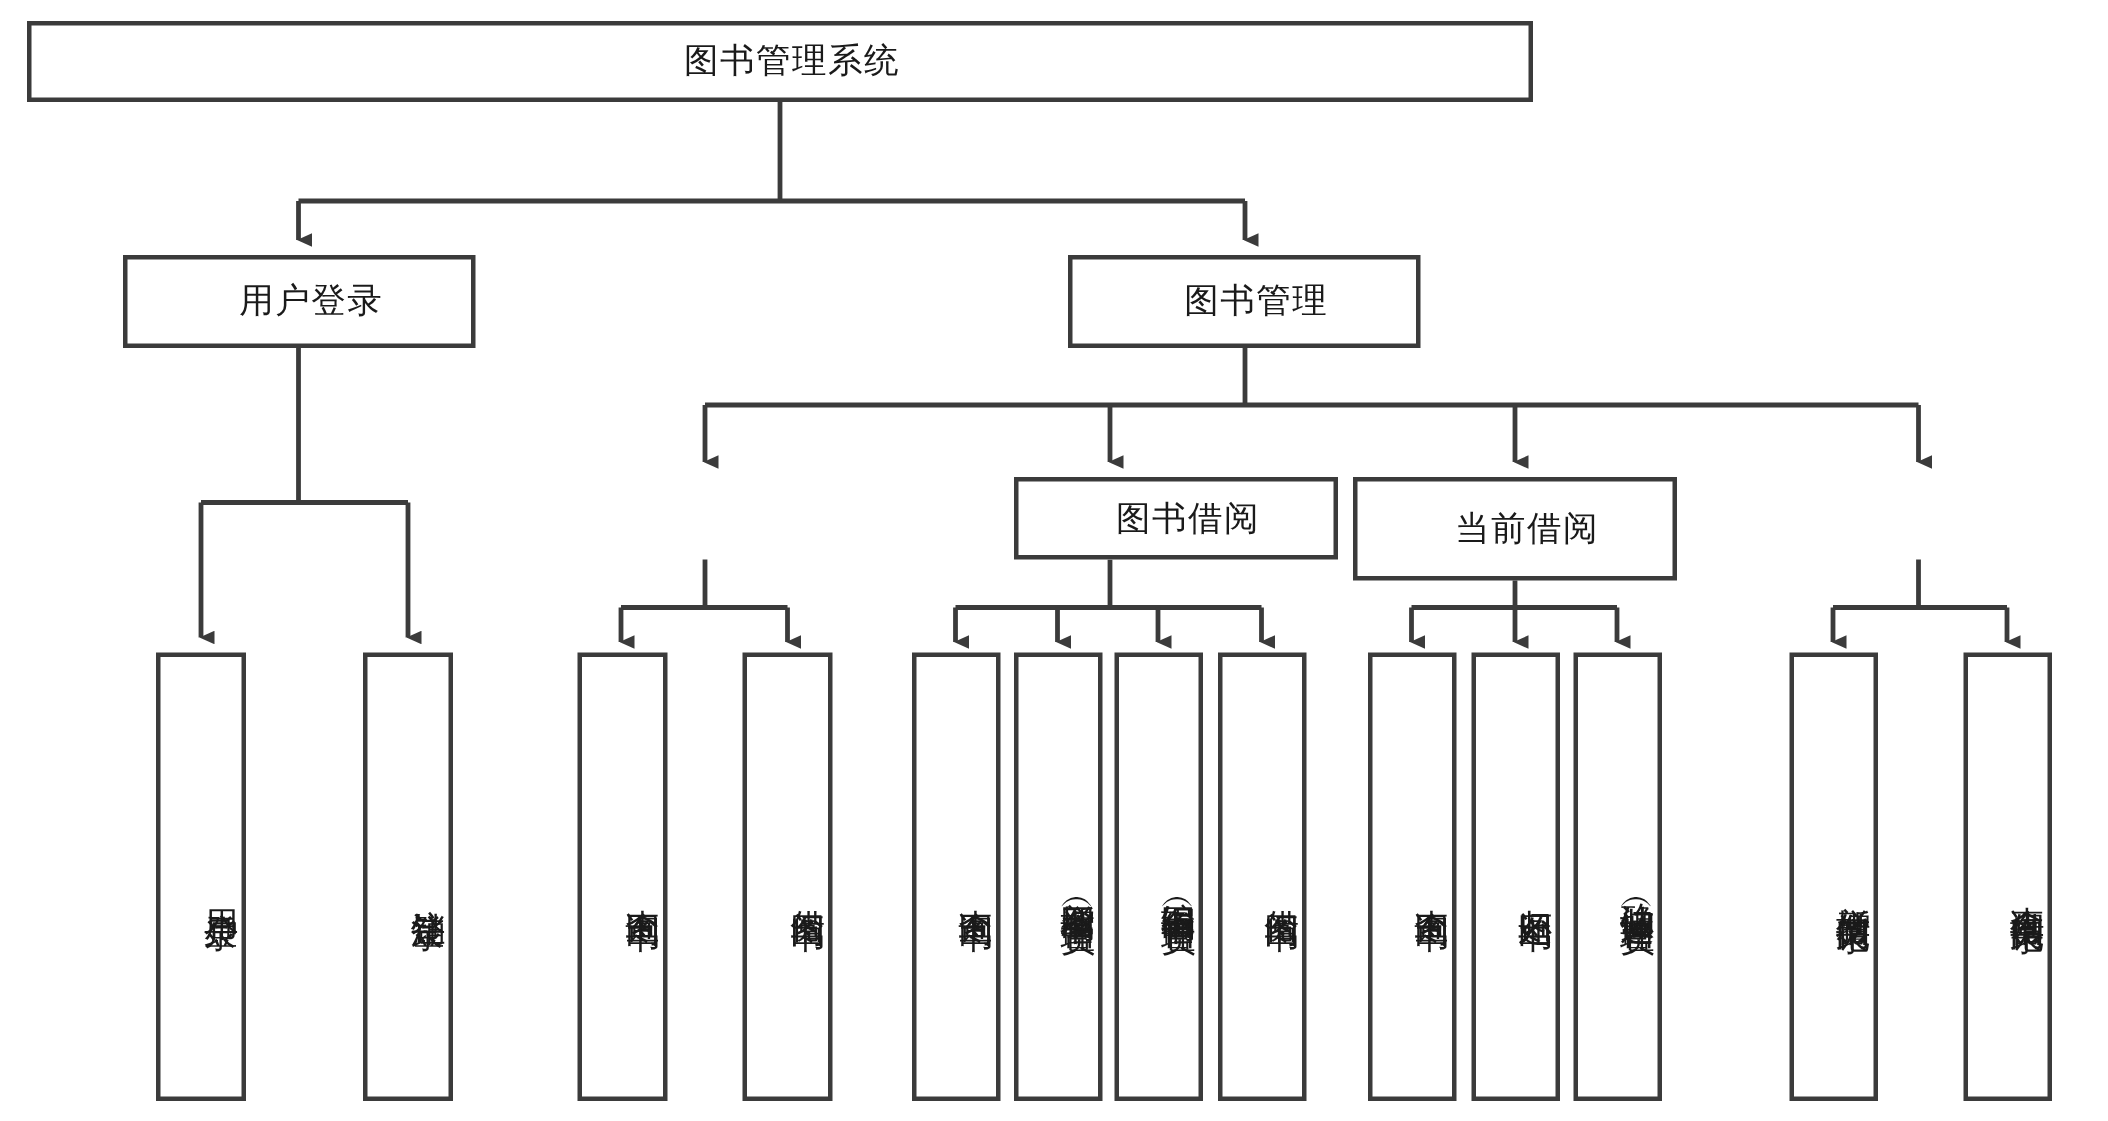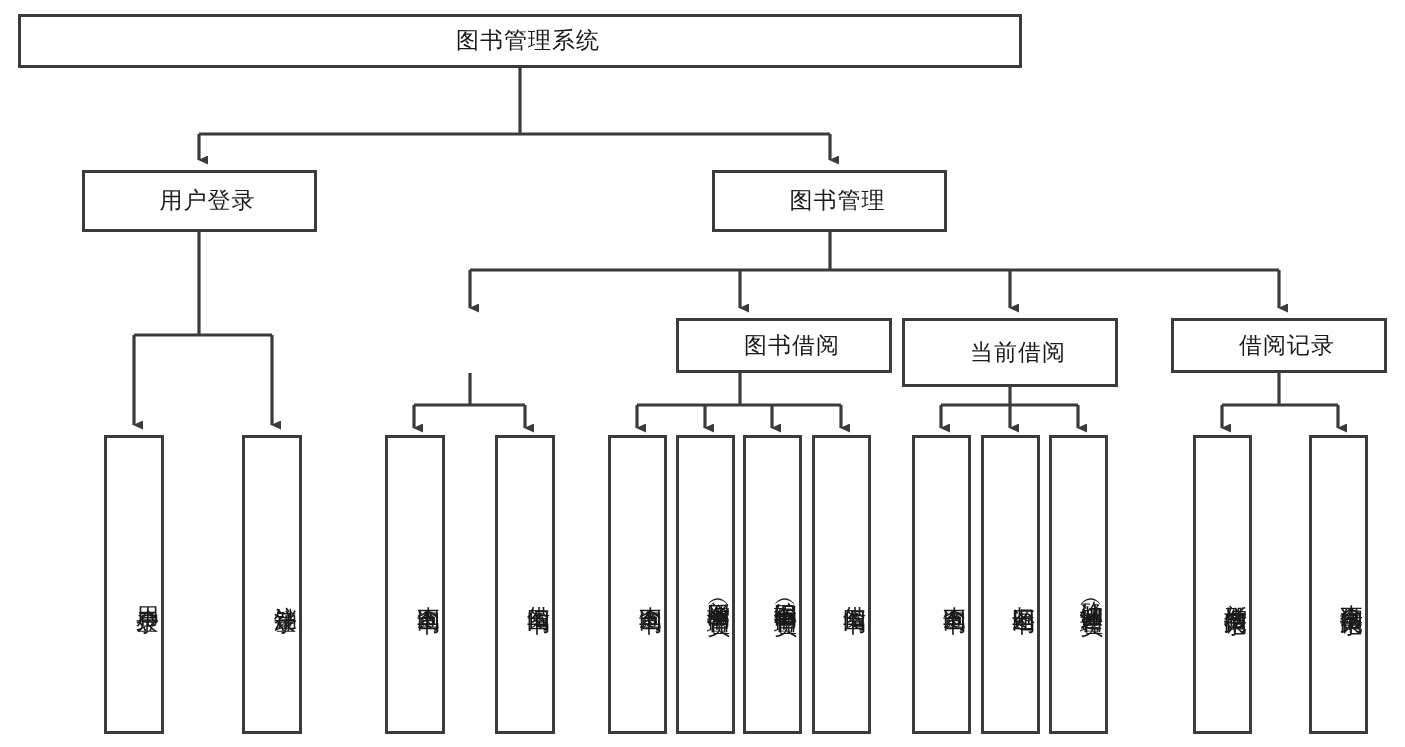--- a/index.html
+++ b/index.html
@@ -133,23 +133,20 @@
   <div class="node h" style="left:712px; top:170px; width:235px; height:62px;">
     <span>图书管理</span>
   </div>
 
   <div class="node h" style="left:632px; top:318px; width:216px; height:55px;margin-left:44px;">
     <span>图书借阅</span>
   </div>
   <div class="node h" style="left:902px; top:318px; width:216px; height:69px;">
     <span>当前借阅</span>
   </div>
-  <div class="node h" style="left:1171px; top:318px; width:216px; height:55px;">
-    <span>借阅记录</span>
-  </div>
 
   <div class="node v" style="left:104px; top:435px; width:60px; height:299px;">
     <span class="vtxt">用户登录</span>
   </div>
   <div class="node v" style="left:242px; top:435px; width:60px; height:299px;">
     <span class="vtxt">注销登录</span>
   </div>
 
   <div class="node v" style="left:385px; top:435px; width:60px; height:299px;">
     <span class="vtxt">查询图书</span>

